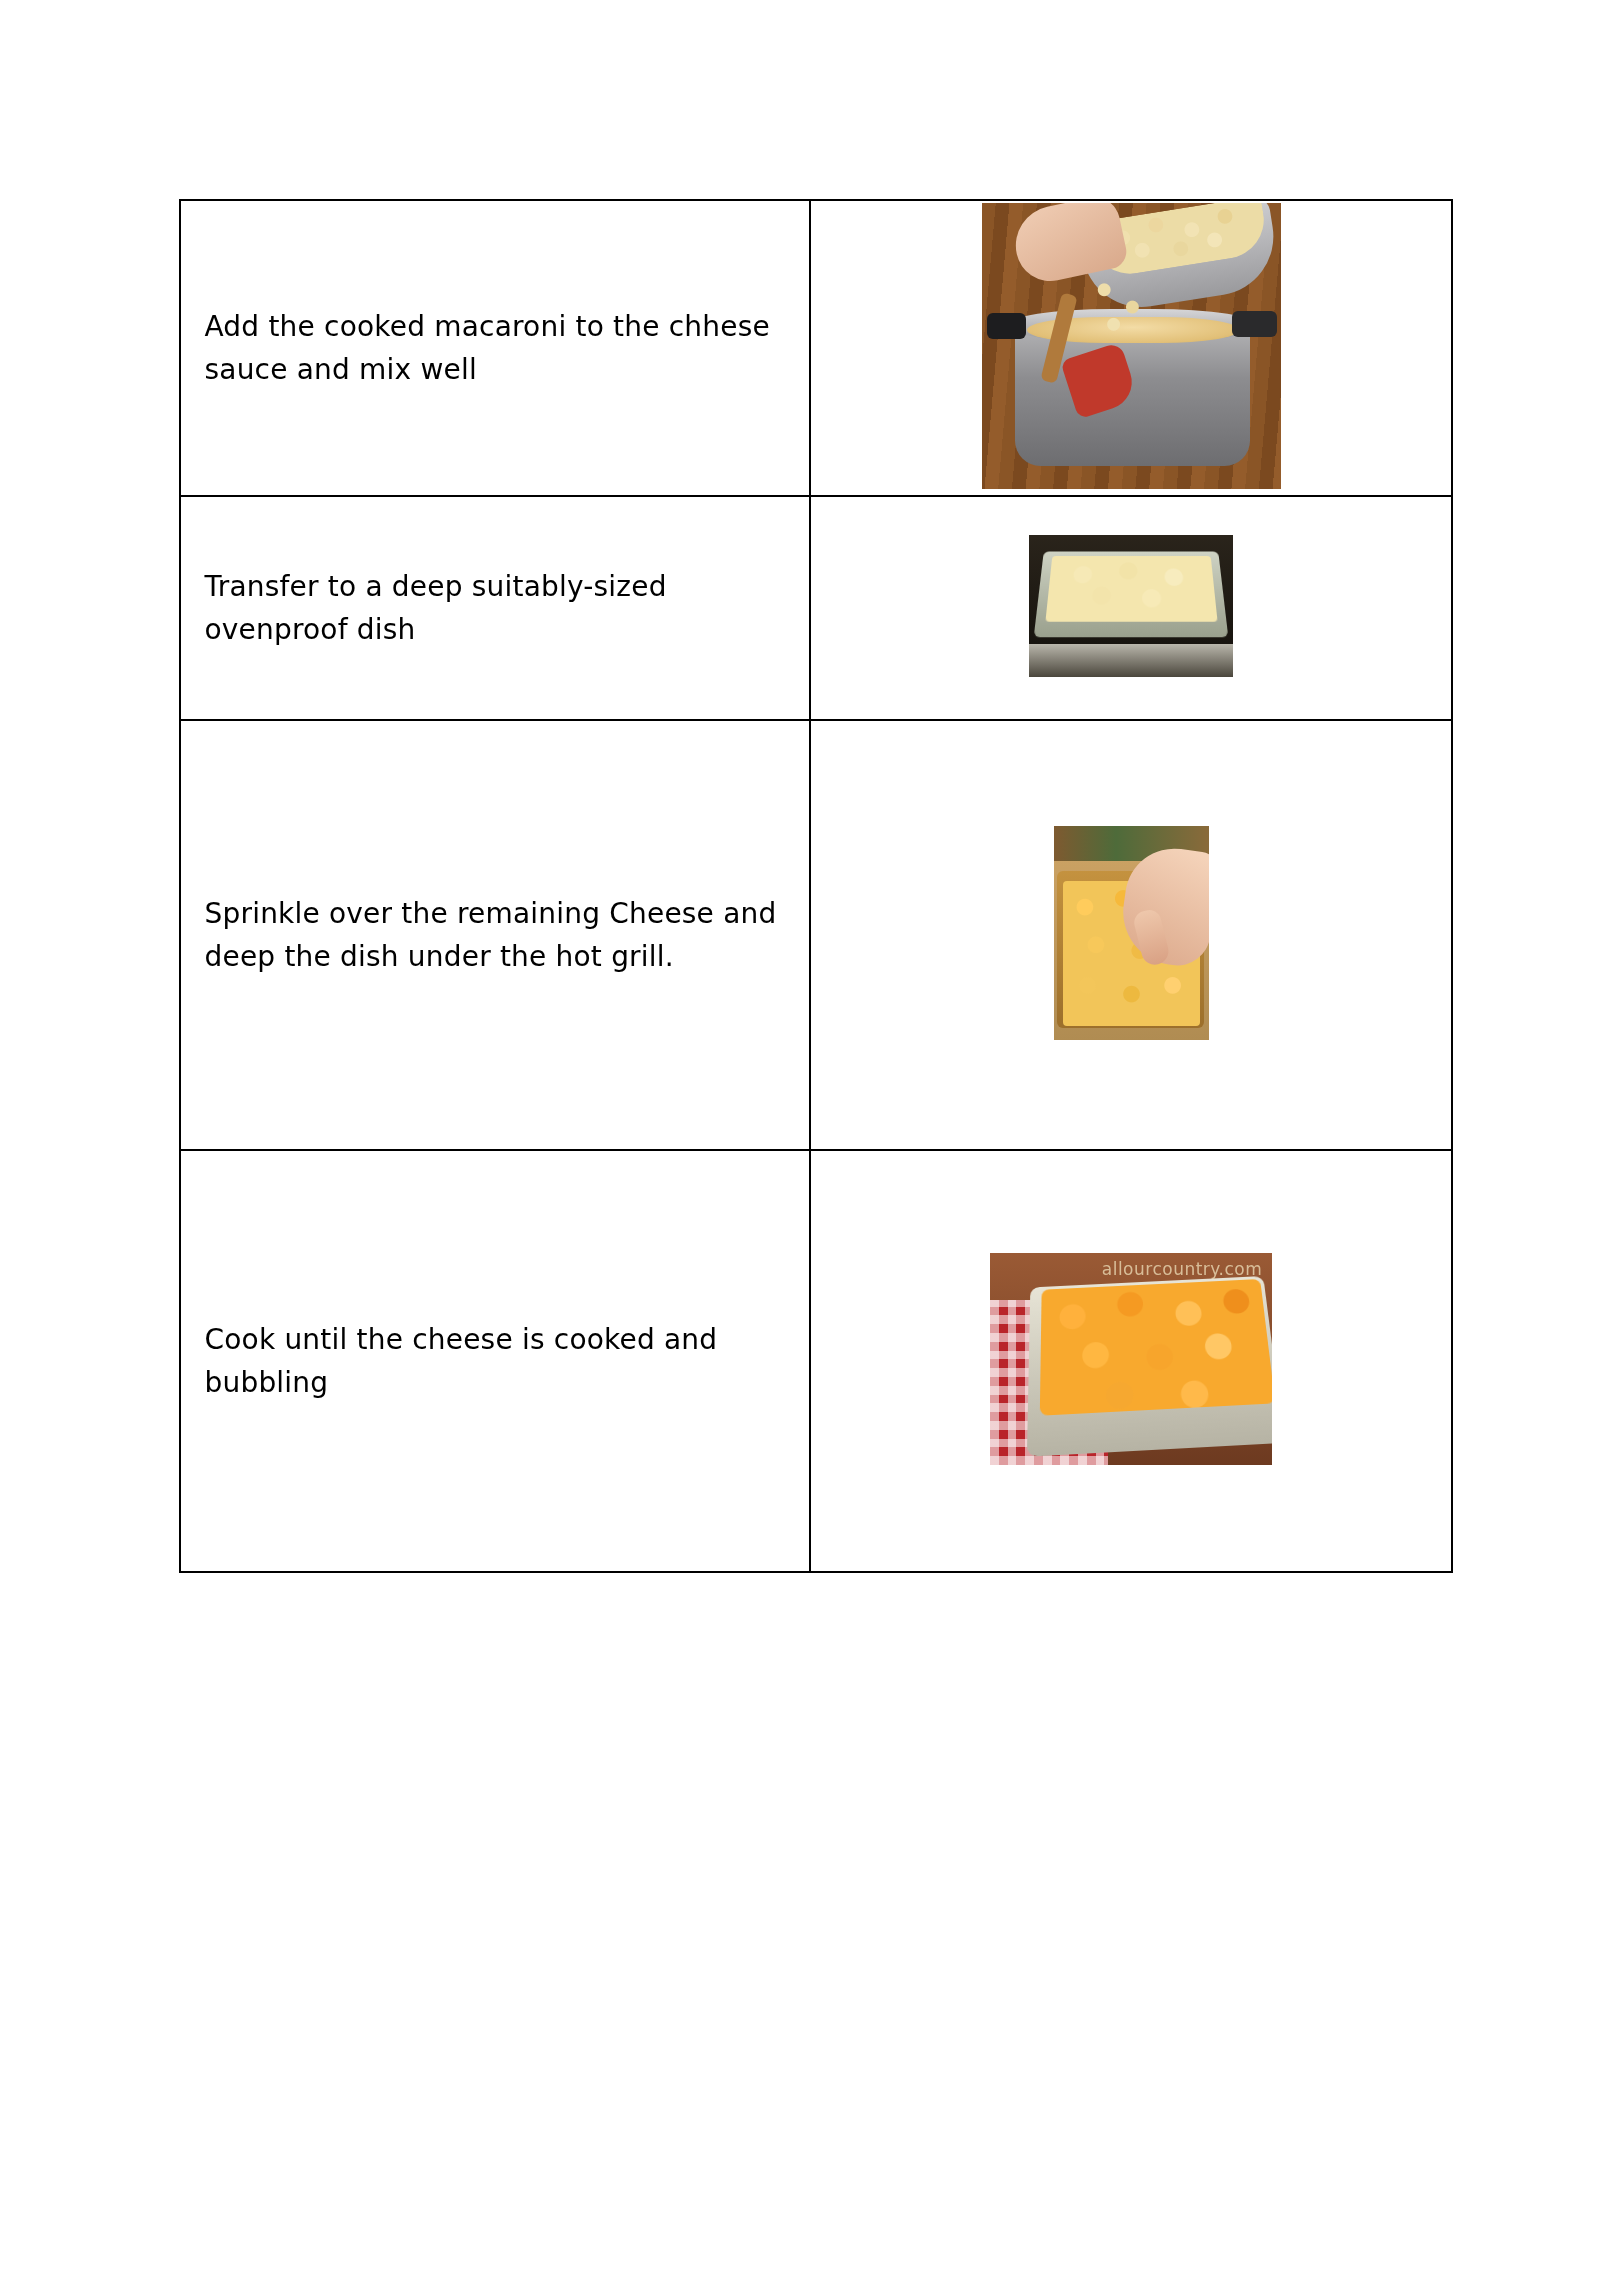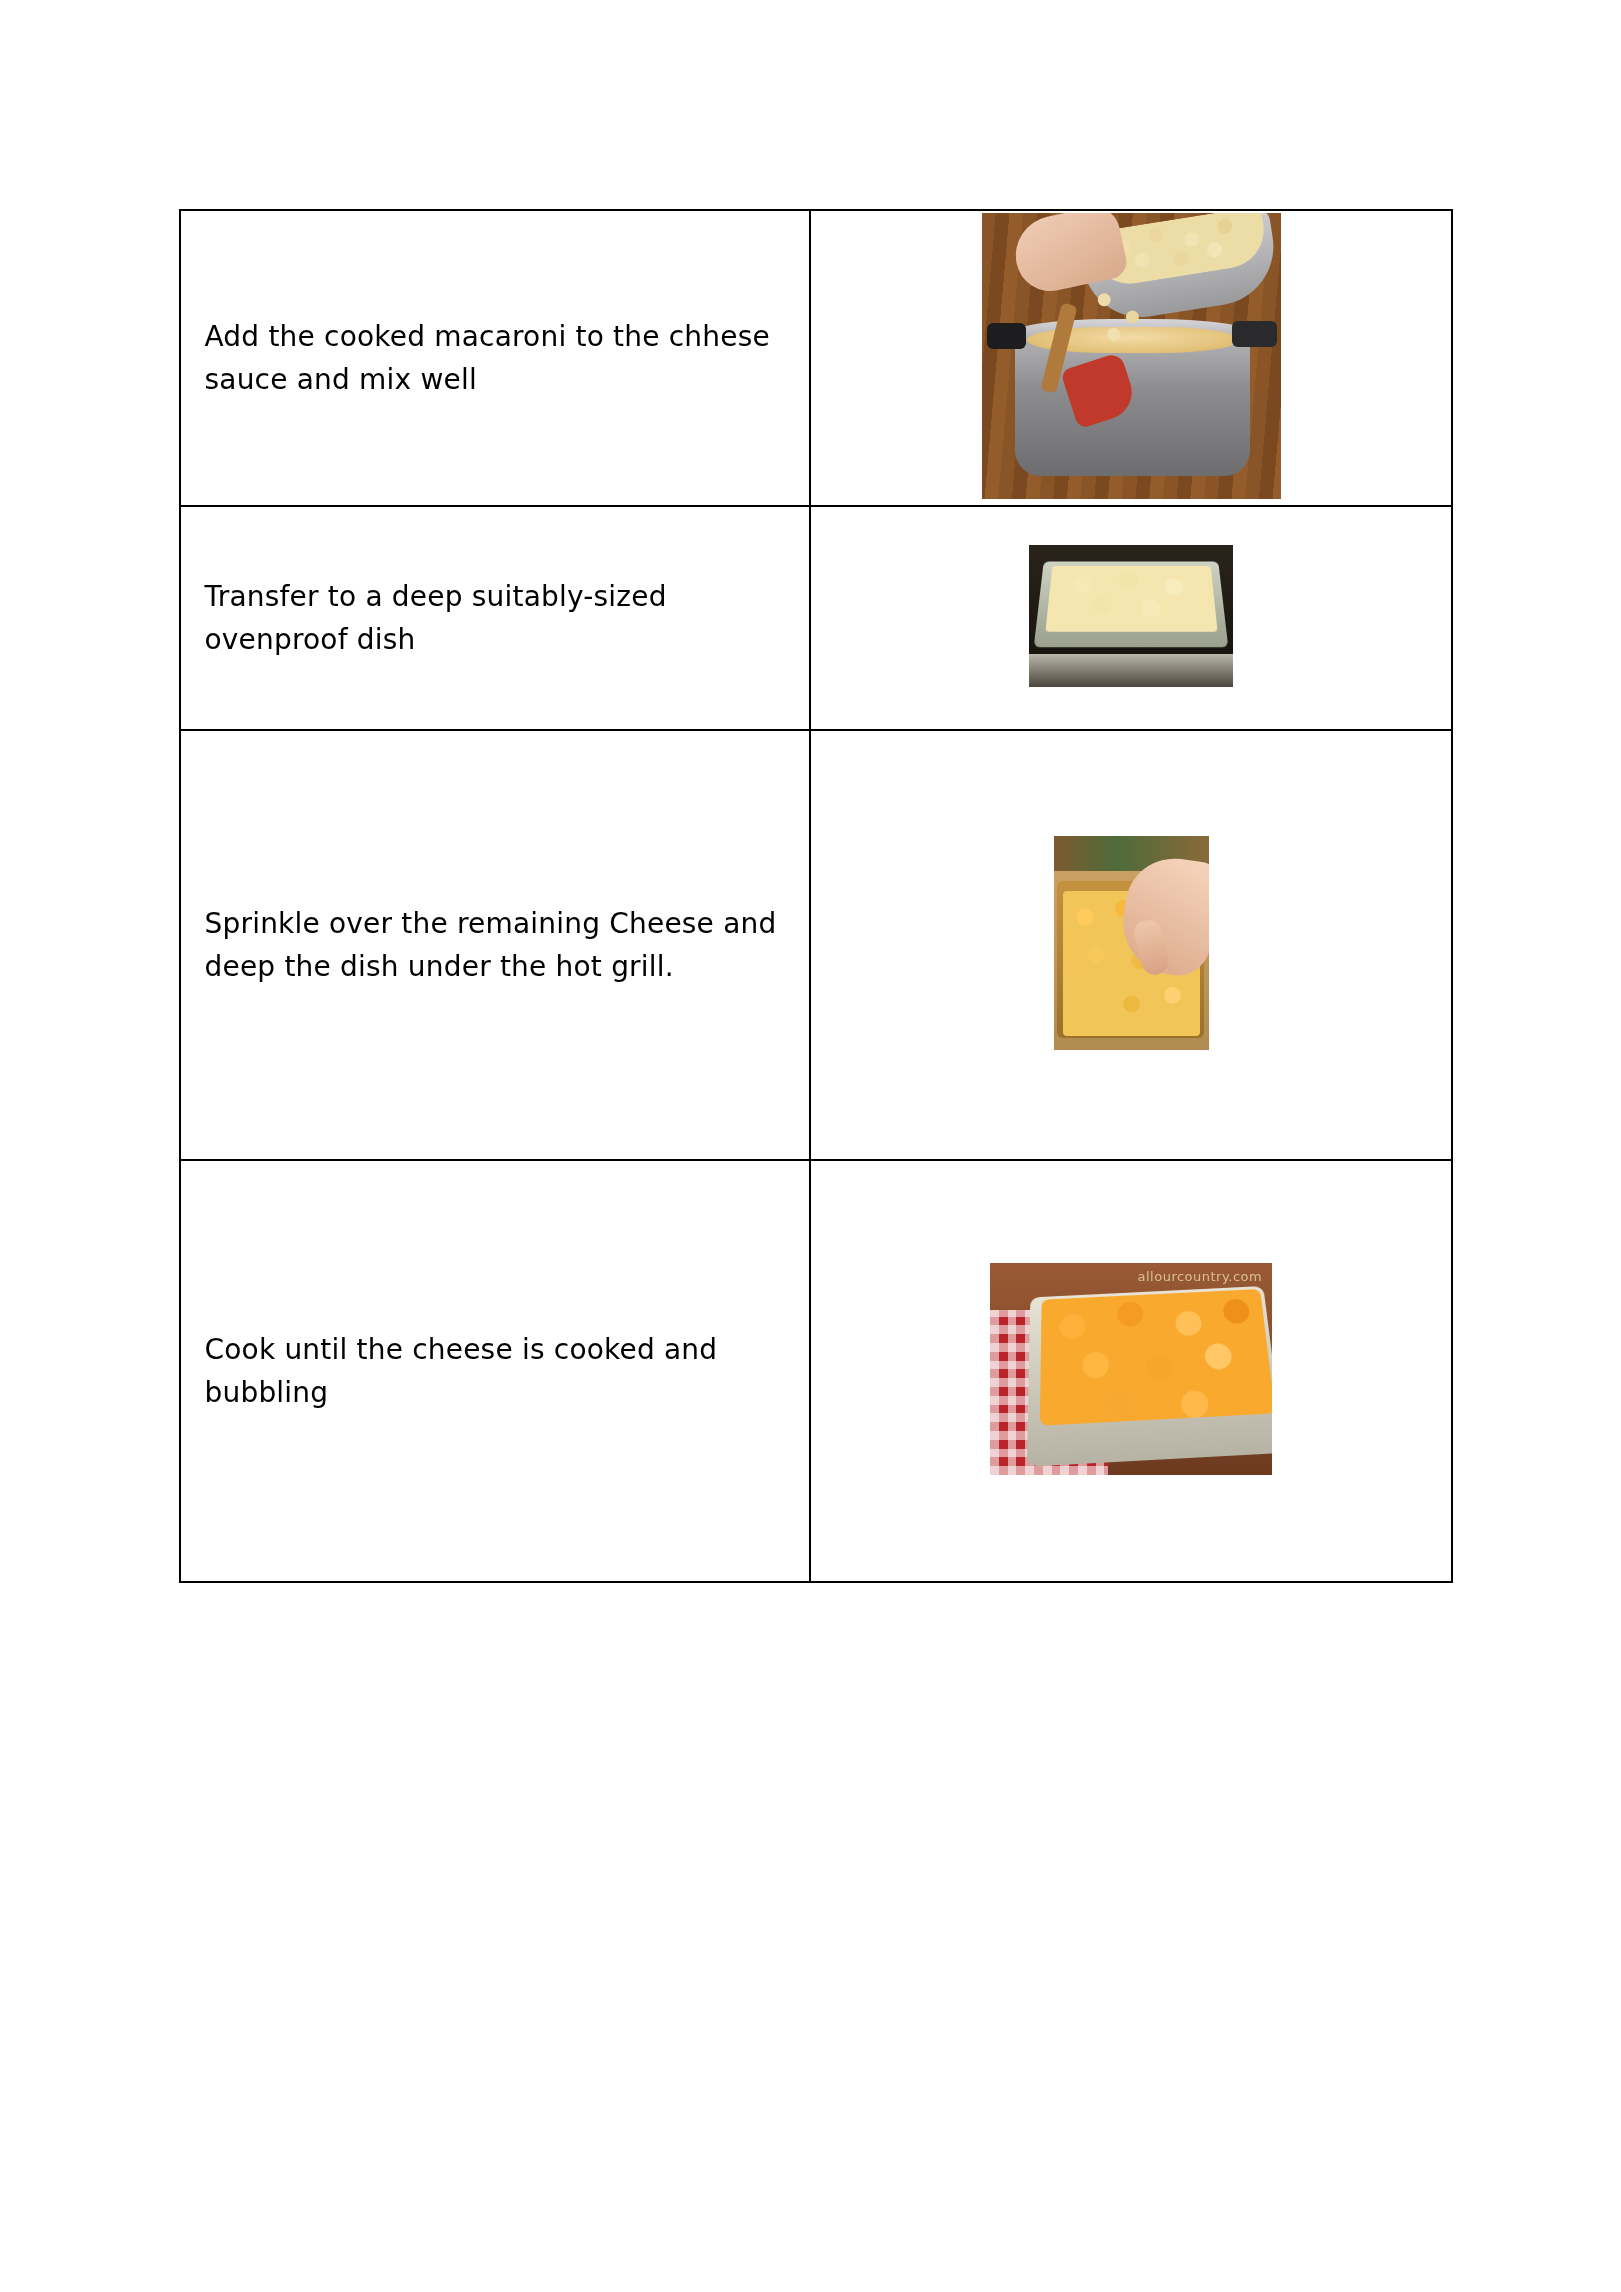--- a/index.html
+++ b/index.html
@@ -21,21 +21,20 @@
     height: 2293px;
     background: #ffffff;
   }
   .doc-table {
     position: absolute;
     left: 179px;
     top: 199px;
     width: 1270px;
     border-collapse: collapse;
     table-layout: fixed;
-    margin-top: 10px;
   }
   .doc-table td {
     border: 2px solid #000000;
     vertical-align: middle;
     padding: 0;
   }
   .col-text { width: 628px; }
   .col-img  { width: 640px; }
 
   .step-text {
@@ -222,21 +221,21 @@
       radial-gradient(circle at 78% 54%, #ffc765 0 12.7px, transparent 13.7px),
       radial-gradient(circle at 34% 88%, #f6a830 0 12.7px, transparent 13.7px),
       radial-gradient(circle at 66% 90%, #ffb94a 0 12.7px, transparent 13.7px),
       #f8a92e;
     border-radius: 7.8px;
     transform: perspective(412px) rotateX(14deg) rotate(-3deg);
   }
   .ph4 .watermark {
     position: absolute; right: 9.8px; top: 5.9px;
     font-family: "DejaVu Sans", sans-serif;
-    font-size: 13px; color: #e9d7b2; opacity: .8;
+    font-size: 17px; color: #e9d7b2; opacity: .8;
     letter-spacing: 0.5px;
   }
 </style>
 </head>
 <body>
 
 <div class="page">
 
   <table class="doc-table">
     <tbody>

